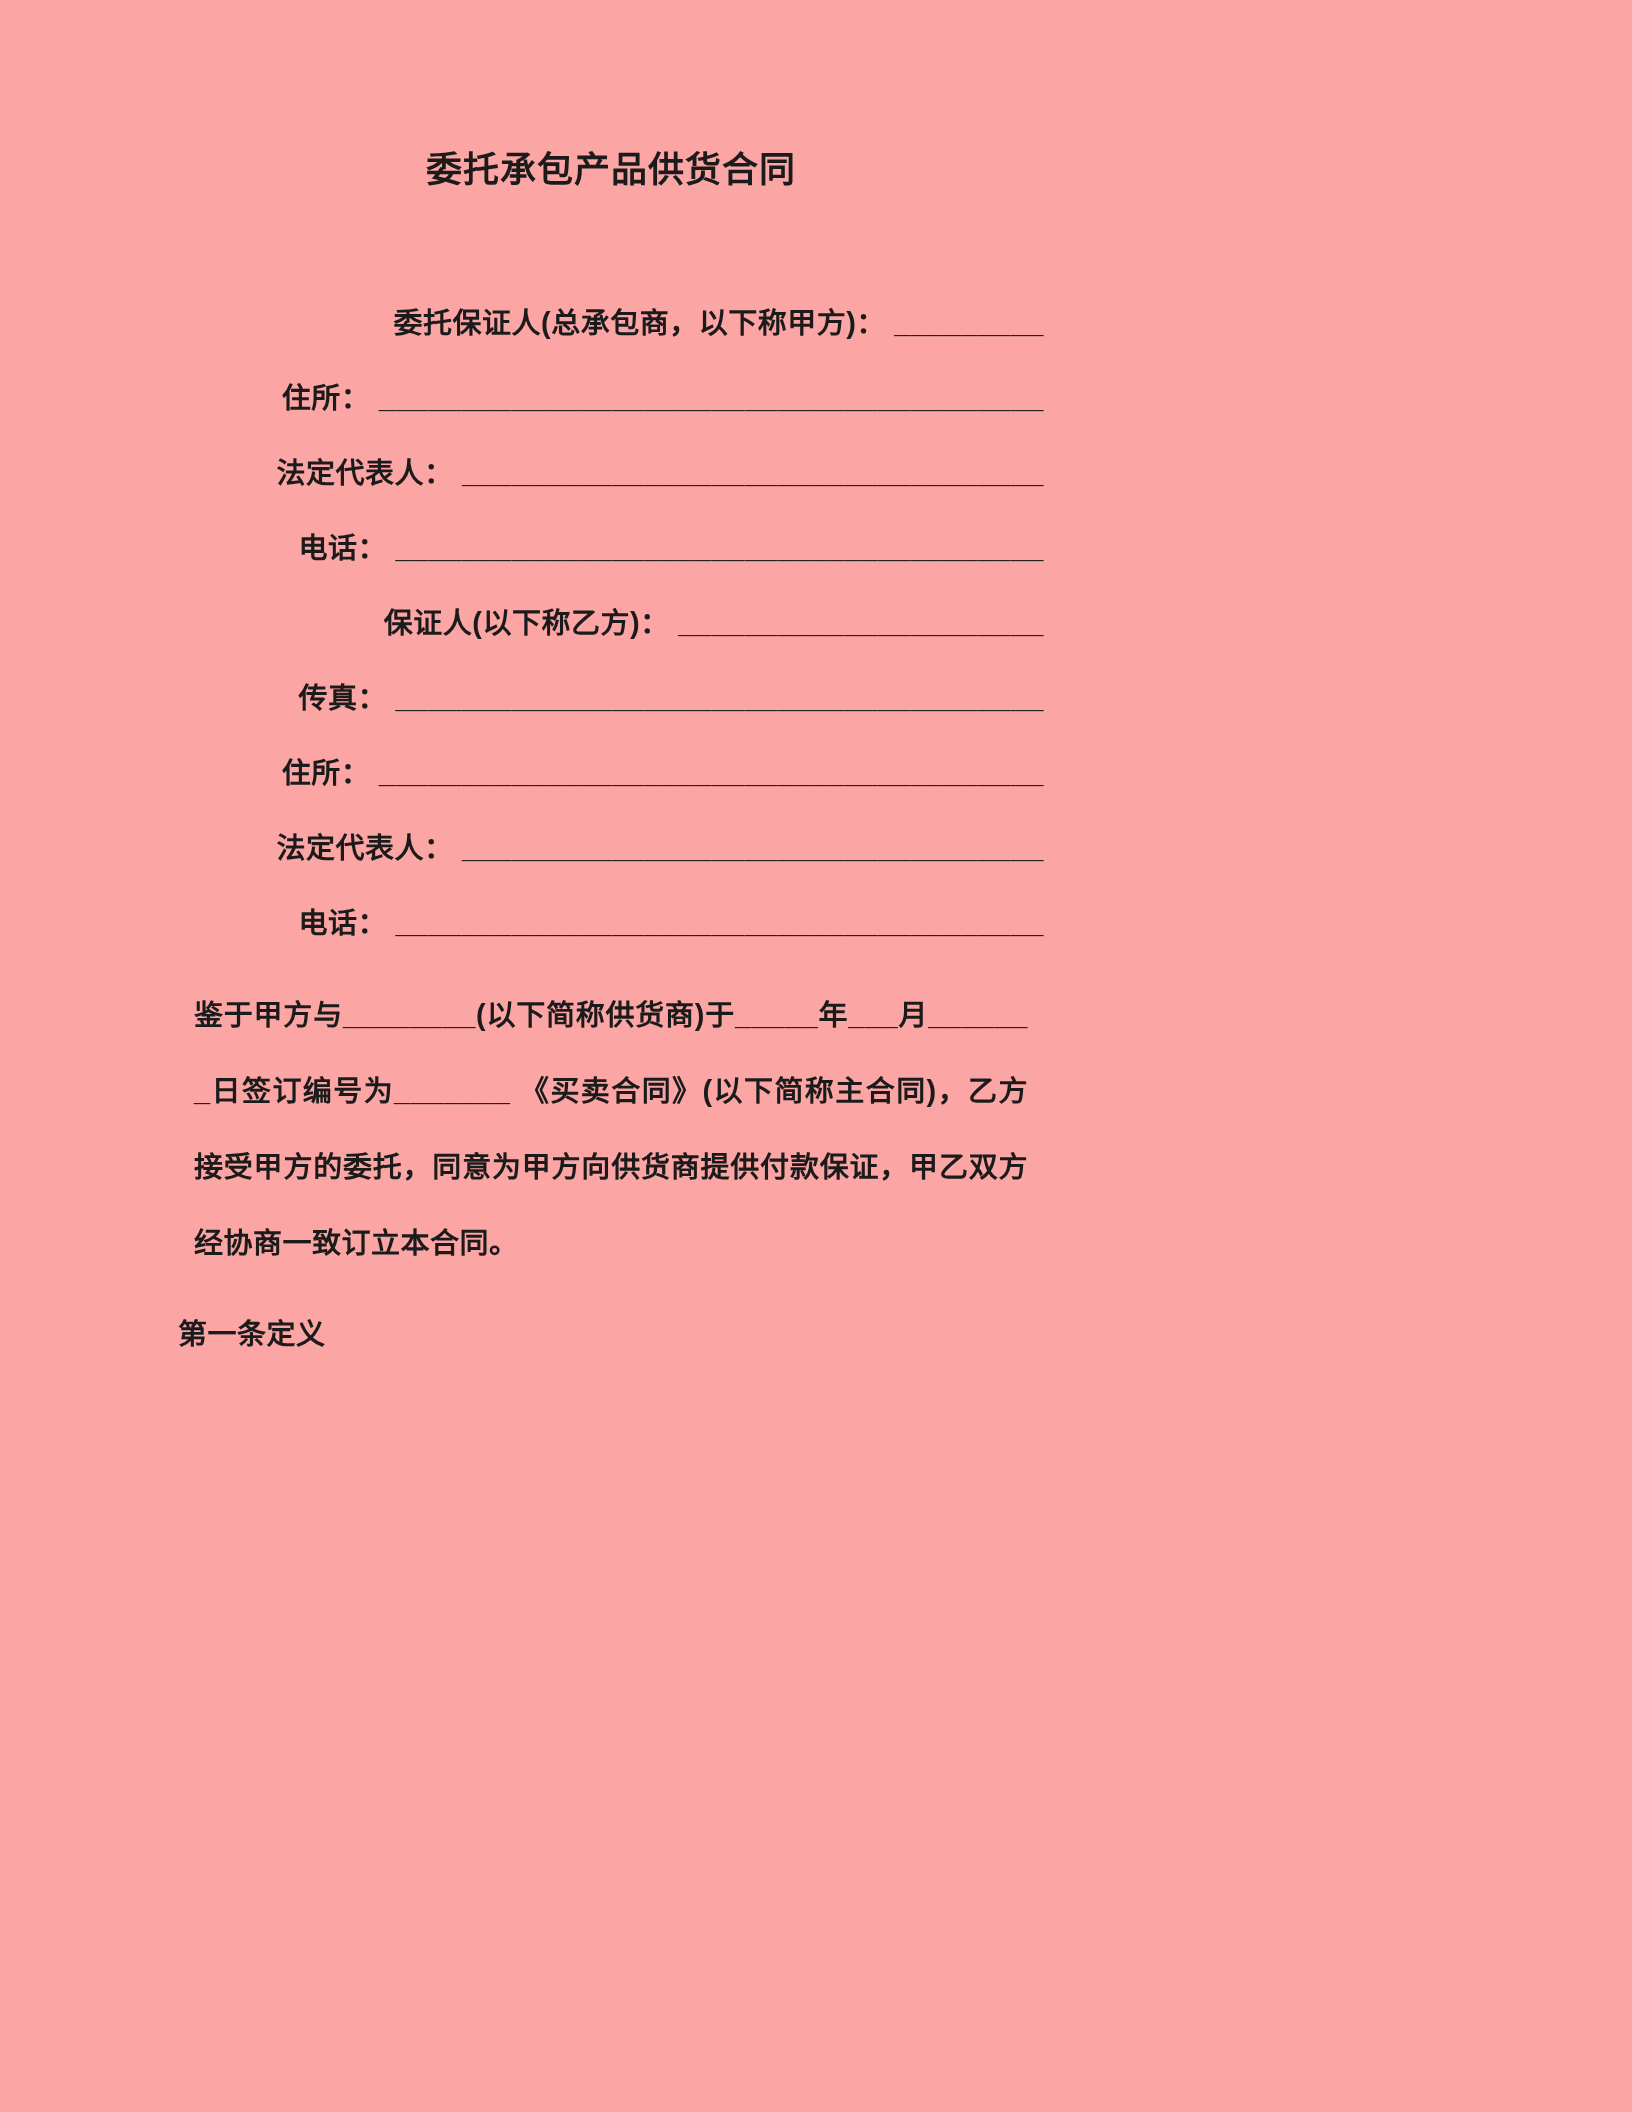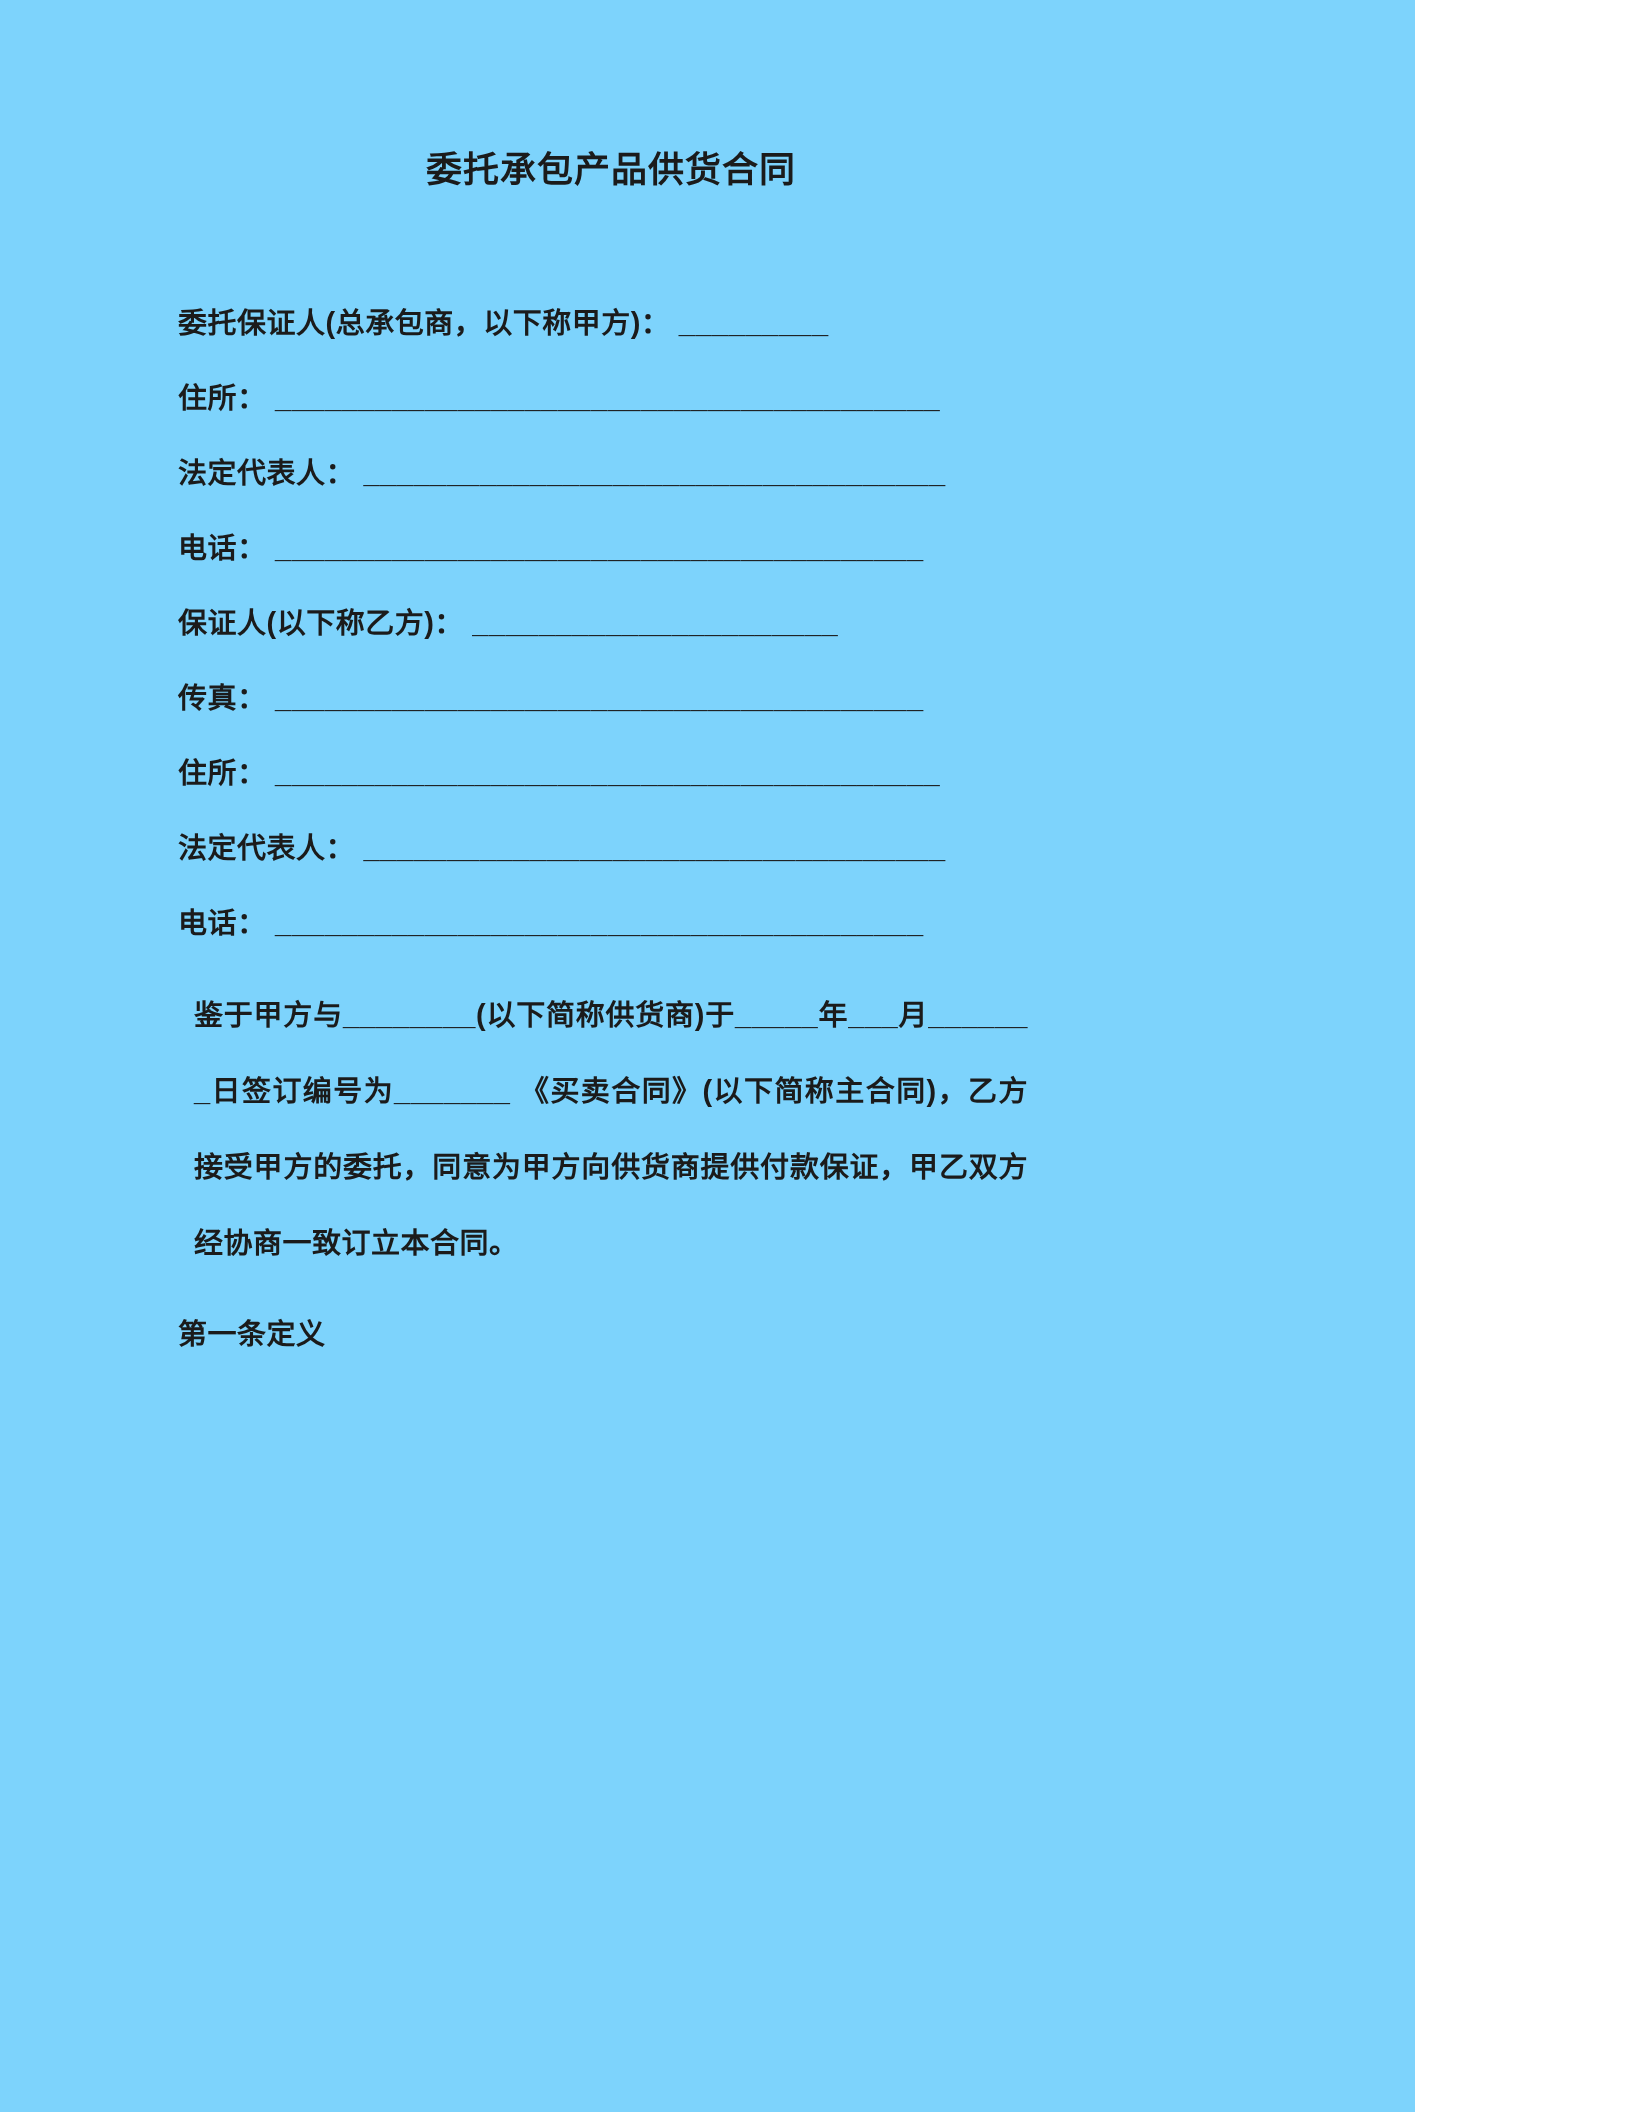--- a/index.html
+++ b/index.html
@@ -3,23 +3,23 @@
 <meta charset="utf-8">
 <title>委托承包产品供货合同</title>
 <style>
   html, body {
     margin: 0;
     padding: 0;
     background: #ffffff;
   }
   .page {
     position: relative;
-    width: 1415px;
+    width: 1632px;
     height: 2112px;
-    background: #7dd3fc;
+    background: #fca5a5;
     overflow: hidden;
     font-family: "Liberation Sans", "DejaVu Sans", sans-serif;
     font-weight: 700;
     color: #1b1b1b;
     box-sizing: border-box;
   }
   .content {
     position: absolute;
     left: 178px;
     top: 148px;
@@ -32,20 +32,21 @@
     text-align: center;
     letter-spacing: 1px;
     font-weight: 700;
   }
   .field-line {
     margin: 0;
     font-size: 29px;
     line-height: 75px;
     white-space: nowrap;
     letter-spacing: 0.5px;
+    text-align: right;
   }
   .recital {
     margin: 16px;
     font-size: 29px;
     line-height: 76px;
     text-align: justify;
     text-justify: inter-ideograph;
     letter-spacing: 0.5px;
     word-break: break-all;
   }

